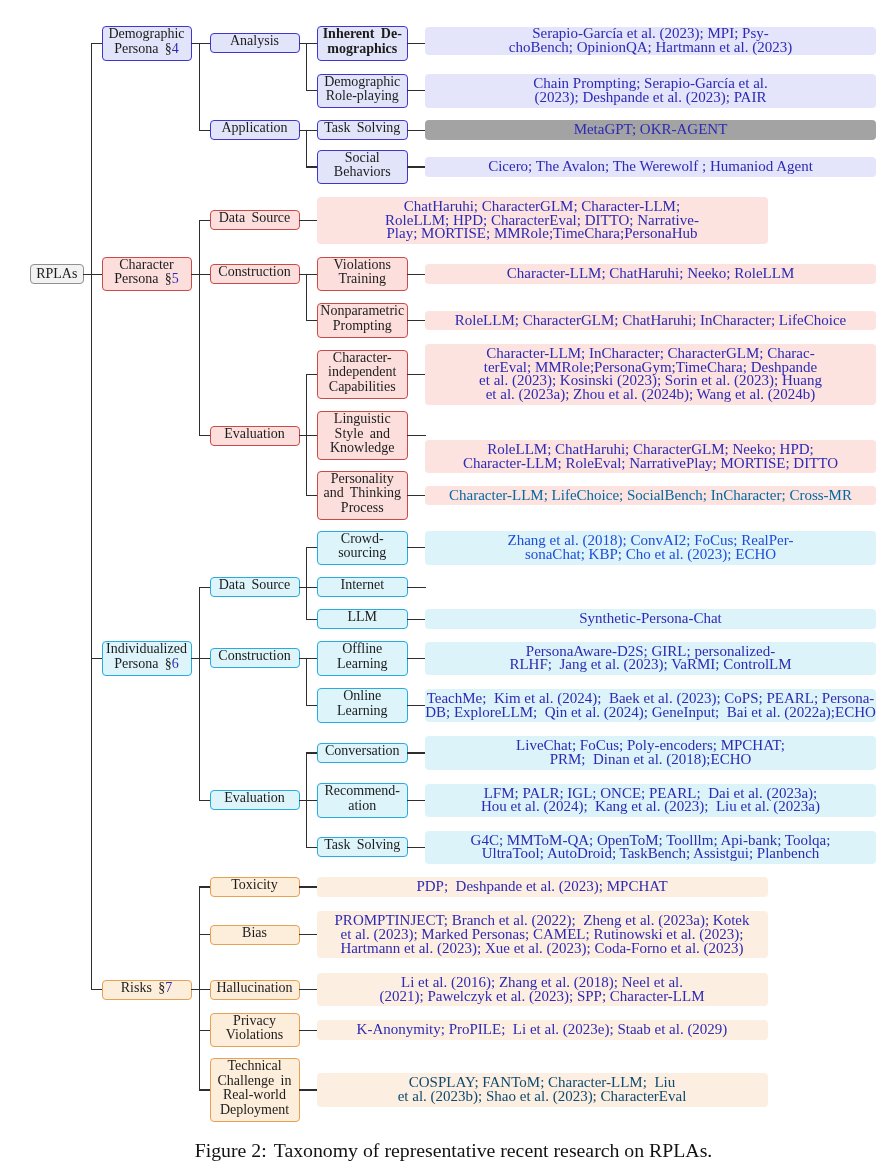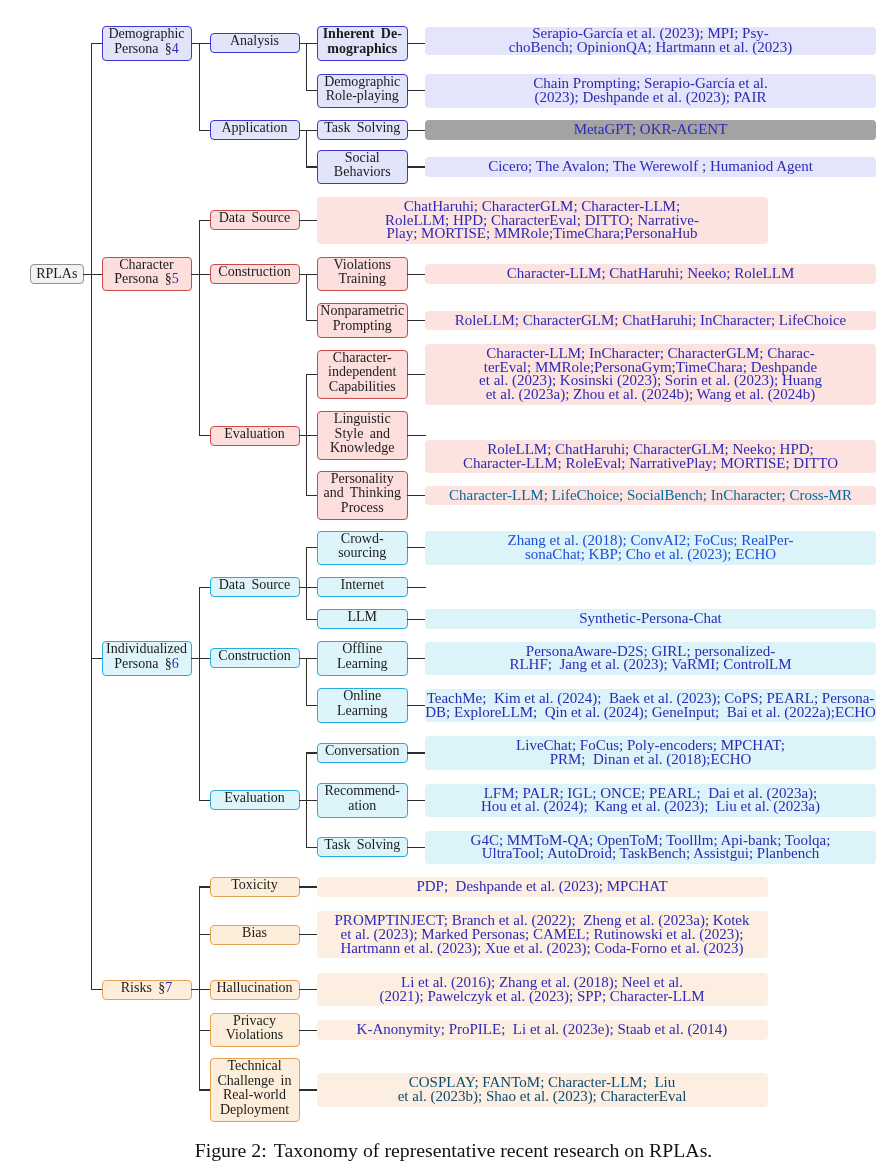--- a/index.html
+++ b/index.html
@@ -246,21 +246,21 @@
       <div>Hallucination</div>
     </div>
     <div class="ln hln" style="left: 298.9px; width: 18.2px; top: 989.25px;"></div>
     <div class="leaf" style="left: 316.5px; width: 451px; top: 973.1px; height: 33.4px; background: rgb(253, 238, 226); color: rgb(45, 42, 179);"><div>Li et al. (2016); Zhang et al. (2018); Neel et al.</div><div>(2021); Pawelczyk et al. (2023); SPP; Character-LLM</div></div>
     <div class="ln hln" style="left: 199px; width: 11.1px; top: 1029.65px;"></div>
     <div class="node" style="left: 209.5px; width: 90px; top: 1012.96px; height: 34.48px; border-color: rgb(232, 161, 83); background: rgb(253, 238, 219);">
       <div>Privacy</div>
       <div>Violations</div>
     </div>
     <div class="ln hln" style="left: 298.9px; width: 18.2px; top: 1029.65px;"></div>
-    <div class="leaf" style="left: 316.5px; width: 451px; top: 1020.35px; height: 19.7px; background: rgb(253, 238, 226); color: rgb(45, 42, 179);"><div>K-Anonymity; ProPILE;  Li et al. (2023e); Staab et al. (2014)</div></div>
+    <div class="leaf" style="left: 316.5px; width: 451px; top: 1020.35px; height: 19.7px; background: rgb(253, 238, 226); color: rgb(45, 42, 179);"><div>K-Anonymity; ProPILE;  Li et al. (2023e); Staab et al. (2029)</div></div>
     <div class="ln hln" style="left: 199px; width: 11.1px; top: 1089.45px;"></div>
     <div class="node" style="left: 209.5px; width: 90px; top: 1058.29px; height: 63.42px; border-color: rgb(232, 161, 83); background: rgb(253, 238, 219);">
       <div>Technical</div>
       <div>Challenge in</div>
       <div>Real-world</div>
       <div>Deployment</div>
     </div>
     <div class="ln hln" style="left: 298.9px; width: 18.2px; top: 1089.45px;"></div>
     <div class="leaf" style="left: 316.5px; width: 451px; top: 1073.3px; height: 33.4px; background: rgb(253, 238, 226); color: #0c4a6e;"><div>COSPLAY; FANToM; Character-LLM;  Liu</div><div>et al. (2023b); Shao et al. (2023); CharacterEval</div></div>
   </div>

